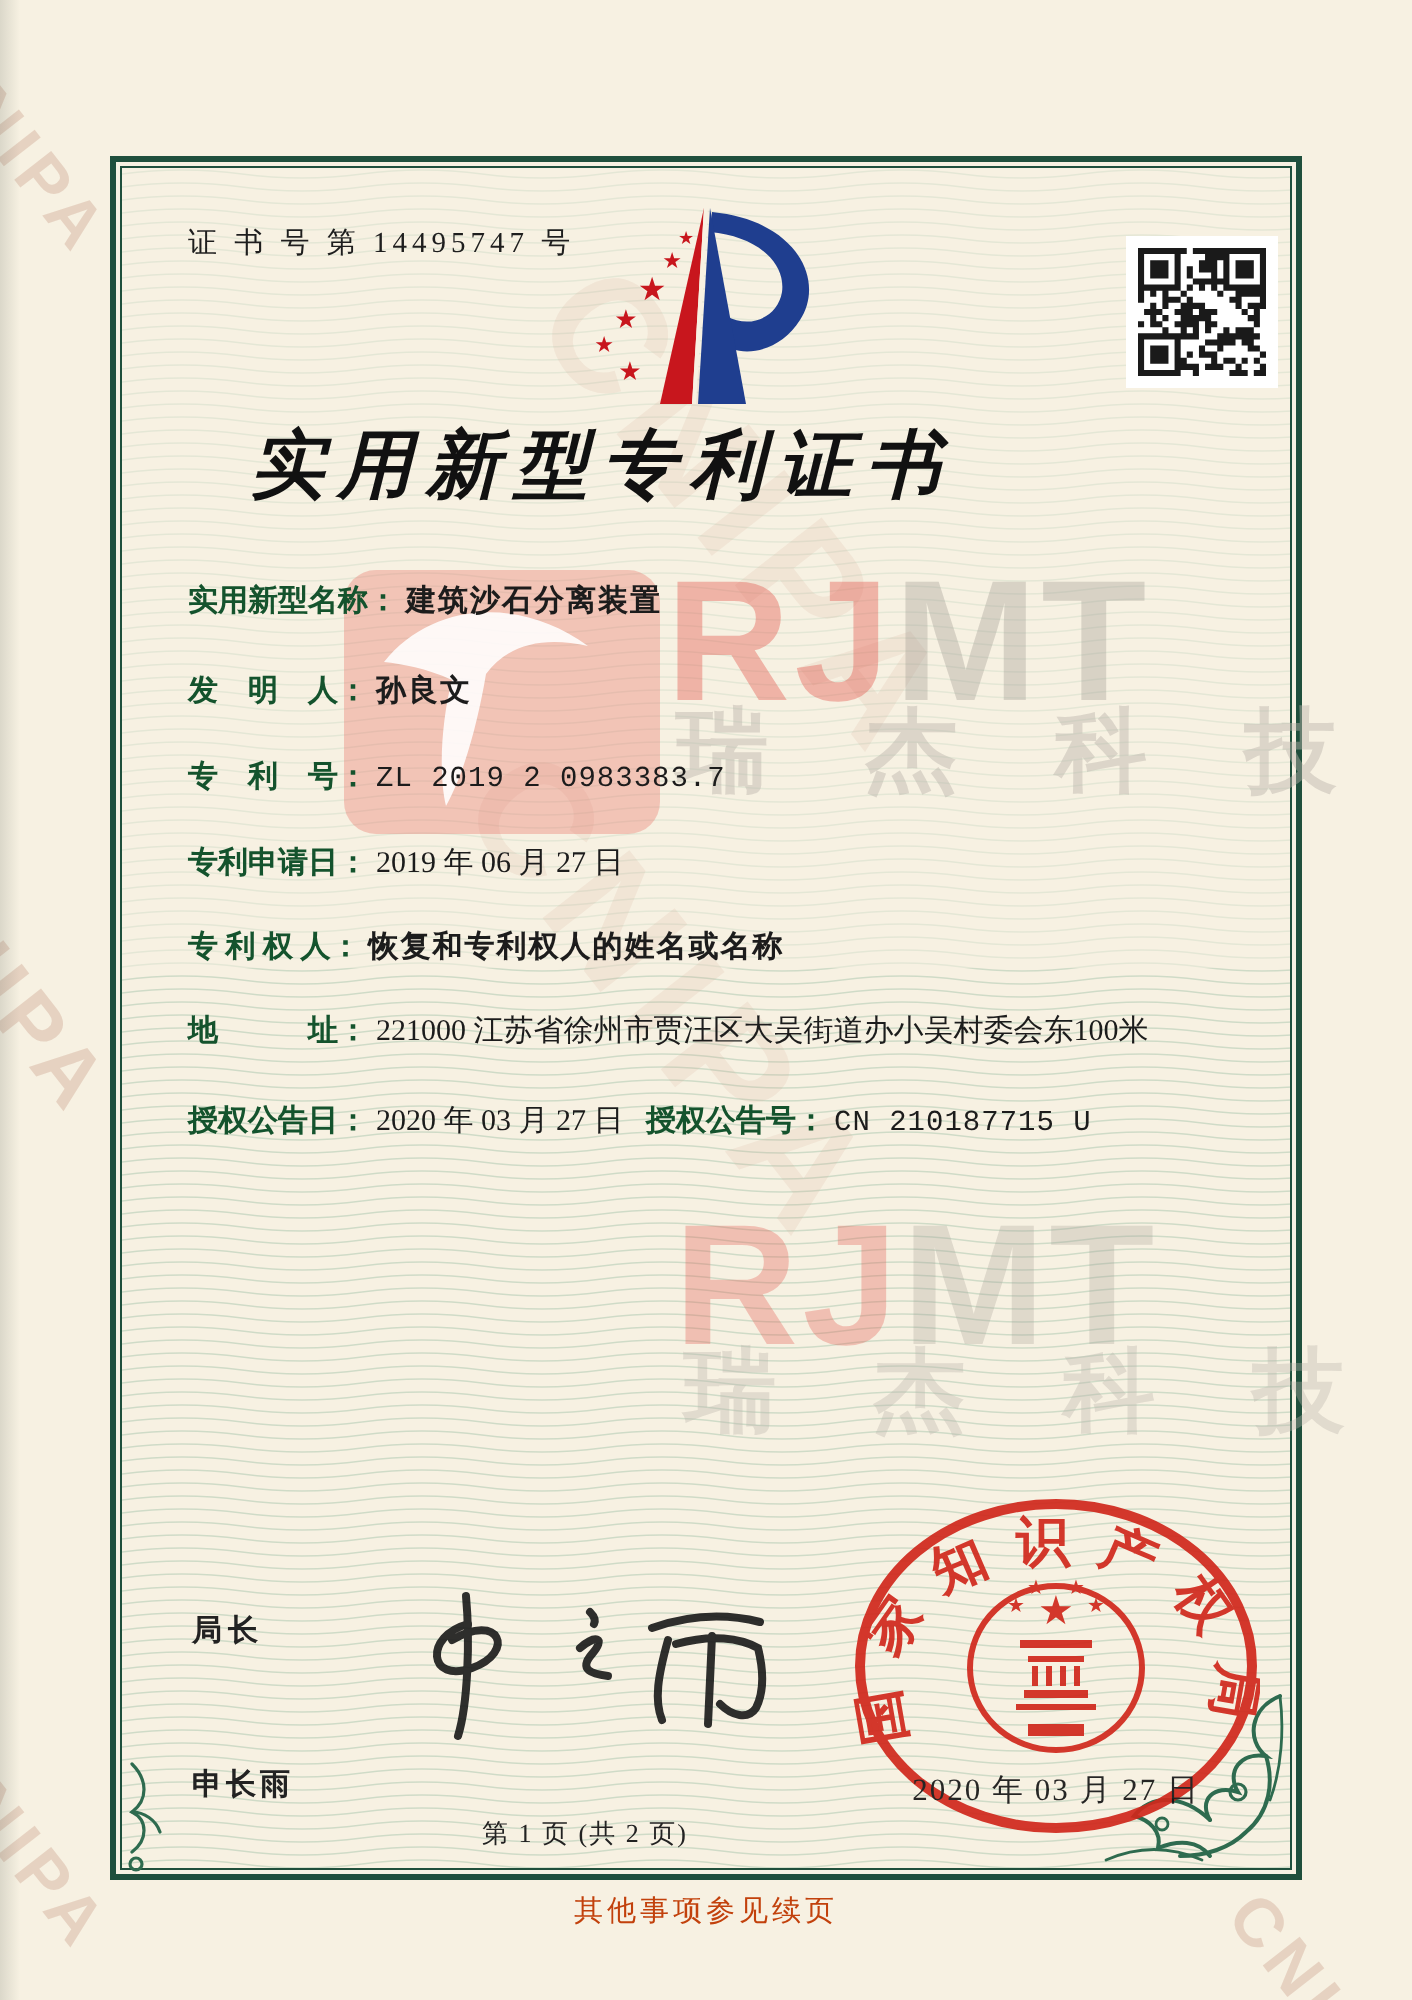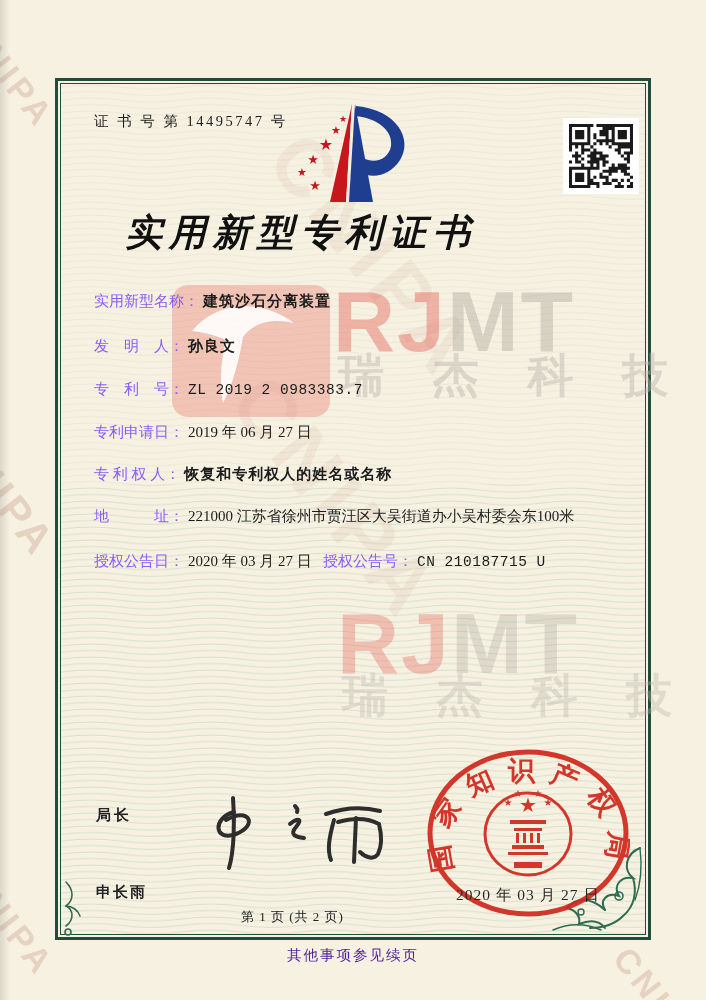--- a/index.html
+++ b/index.html
@@ -24,35 +24,35 @@
   .wm-logo{position:absolute;z-index:2;width:158px;height:132px;border-radius:16px;
       background:rgba(233,116,106,.36);pointer-events:none;}
   
   .cert-no{position:absolute;left:94px;top:112px;font-size:14.5px;letter-spacing:2.5px;z-index:3;color:#1e1e1e;}
   .logo{position:absolute;left:286px;top:100px;z-index:3;}
   .qr-wrap{position:absolute;left:563px;top:118px;width:76px;height:76px;background:#fff;z-index:3;
       display:flex;align-items:center;justify-content:center;}
   .title{position:absolute;left:0;top:208px;width:602px;text-align:center;font-size:37px;font-weight:bold;
       letter-spacing:7px;z-index:3;color:#111;font-style:italic;}
   .frow{position:absolute;left:94px;width:552px;z-index:3;font-size:15px;line-height:21px;}
-  .flabel{white-space:pre;color:#8b5cf6;font-weight:400;}
+  .flabel{white-space:pre;color:#14532d;font-weight:700;}
   .fvalue{color:#1c1c1c;margin-left:4px;}
   .fvalue.bold{font-weight:700;letter-spacing:1px;}
   .fvalue.mono{font-family:"Liberation Mono",monospace;font-size:14.5px;letter-spacing:.5px;}
   .fvalue.wrapval{display:inline-block;width:445px;vertical-align:top;}
   .grant2{position:absolute;left:229px;top:0;white-space:nowrap;}
   .paras{position:absolute;left:94px;top:583px;width:550px;z-index:3;}
   .paras p{margin:0 0 3px 0;font-size:14.5px;line-height:19.8px;text-align:justify;text-indent:2em;color:#2b2b2b;}
   .sig-title{position:absolute;left:96px;top:806px;font-size:15px;letter-spacing:3px;z-index:3;font-weight:600;}
   .sig-name{position:absolute;left:96px;top:835px;font-size:15px;letter-spacing:2px;z-index:3;font-weight:600;margin-top:48px;}
   .sig-svg{position:absolute;left:198px;top:790px;z-index:3;}
   .seal{position:absolute;left:426px;top:748px;z-index:4;}
   .page-no{position:absolute;left:0;top:908px;width:585px;text-align:center;font-size:13px;z-index:3;letter-spacing:1px;}
   .footer-note{position:absolute;left:0;top:946px;width:706px;text-align:center;font-size:14.5px;z-index:3;
-      letter-spacing:2px;color:#4c1d95;}
+      letter-spacing:2px;color:#c2410c;}
   .ornament{position:absolute;z-index:2;pointer-events:none;}
 </style>
 </head>
 <body>
 
 <div class="paper">
 
   <svg class="waves" width="584" height="850">
     <defs>
       <pattern id="wv" width="120" height="6.5" patternUnits="userSpaceOnUse">

